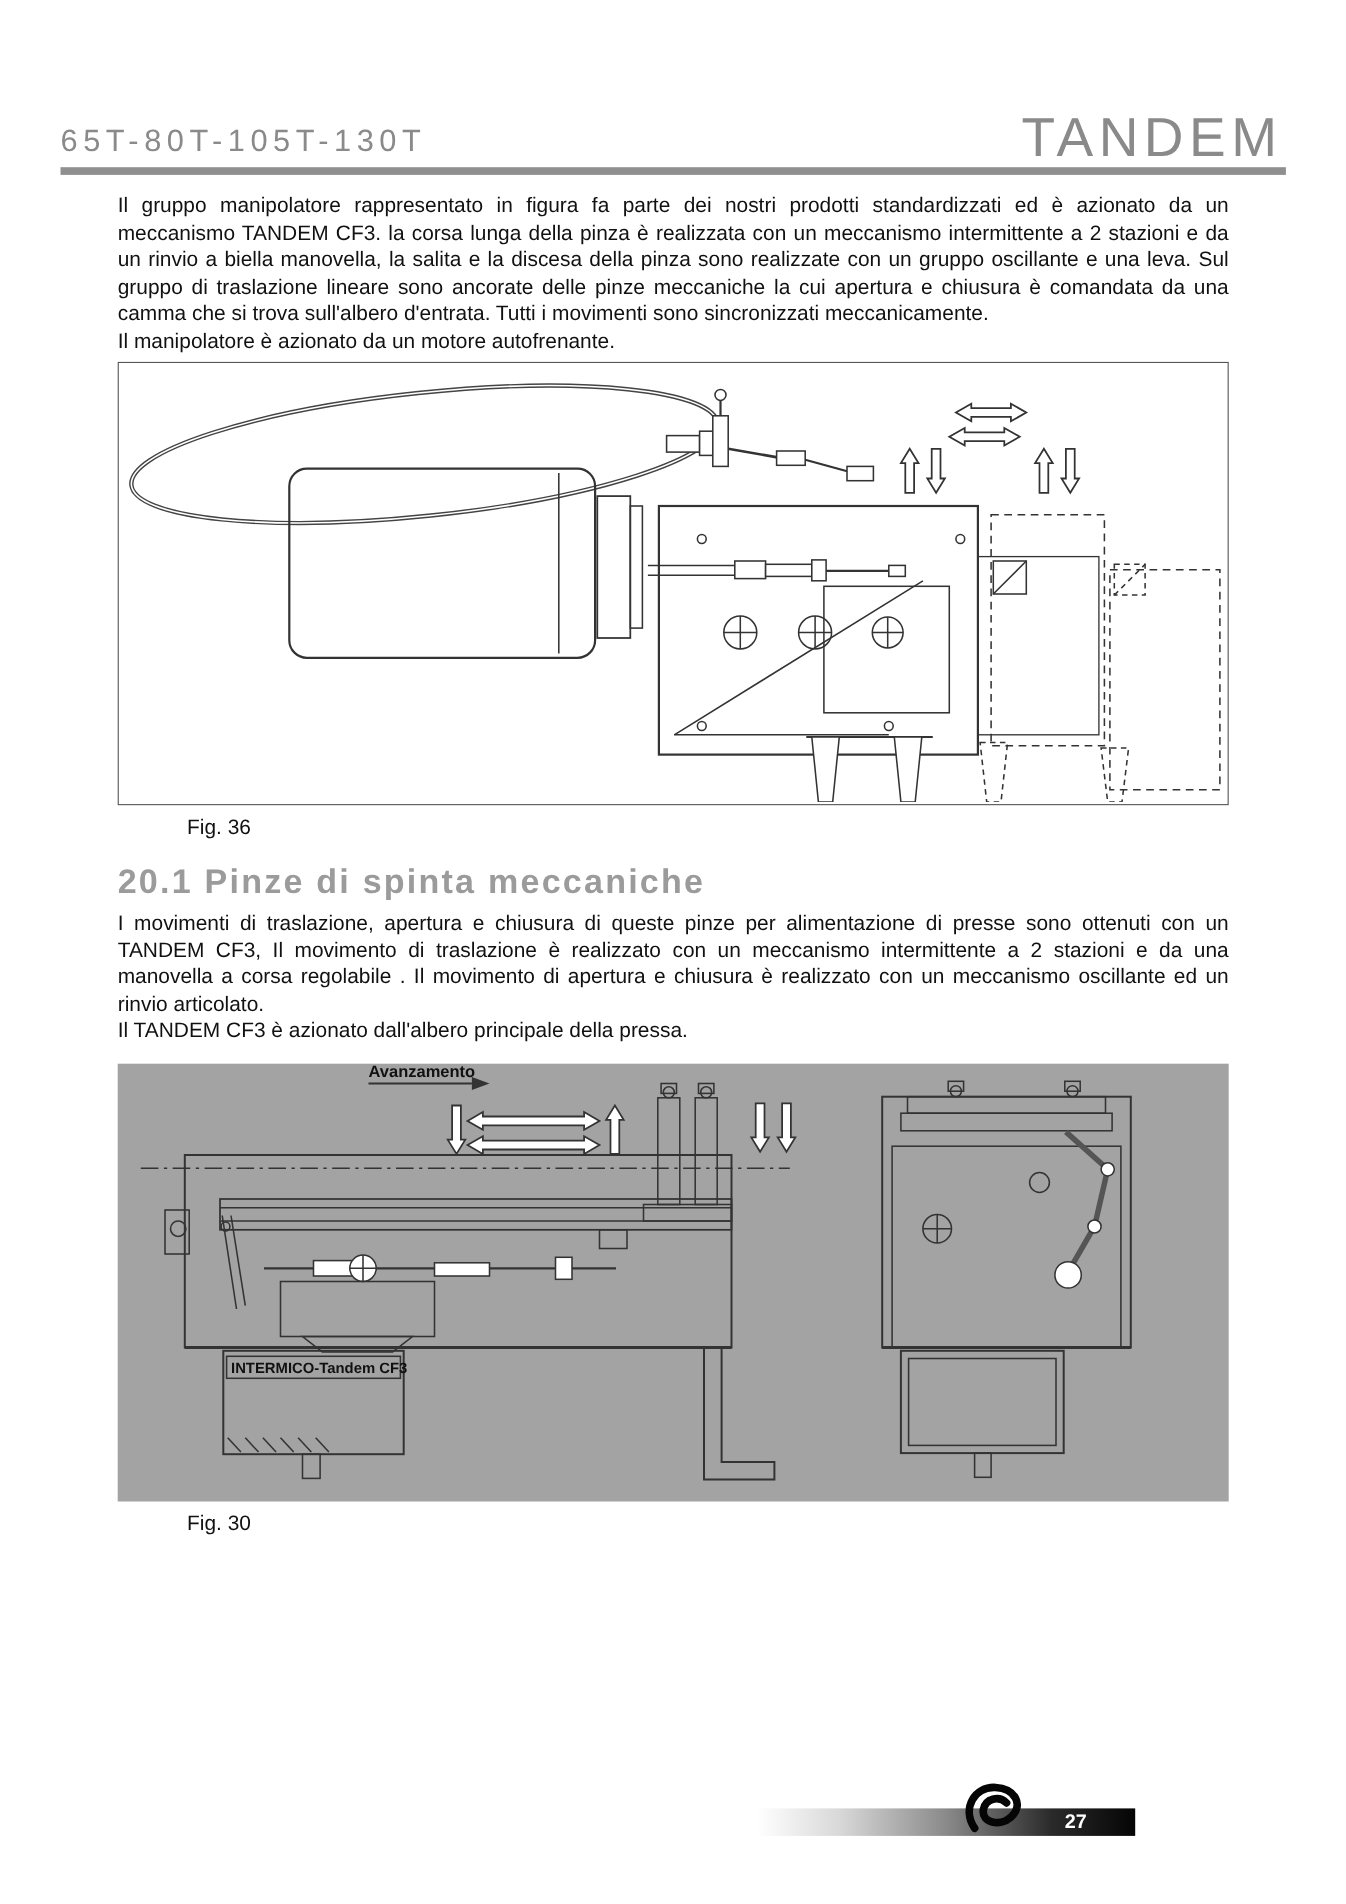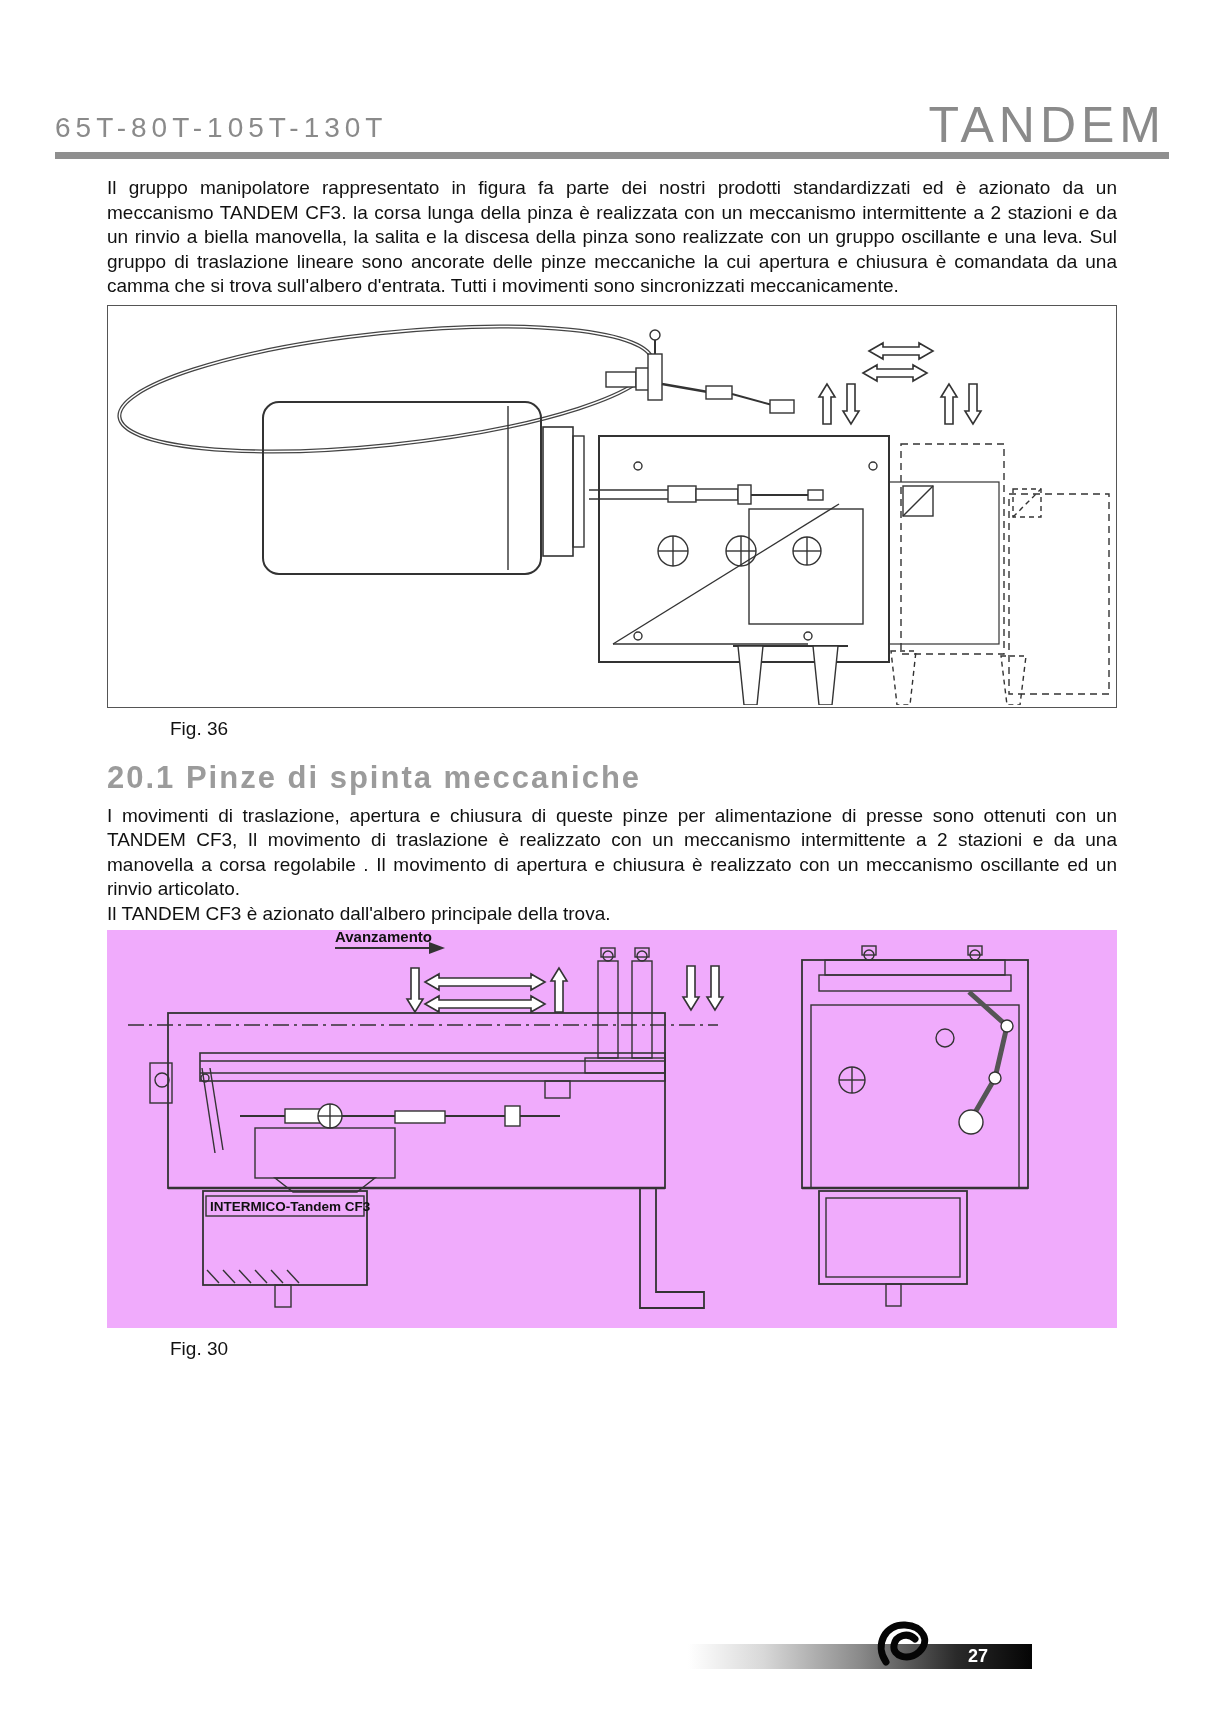--- a/index.html
+++ b/index.html
@@ -33,21 +33,21 @@
     margin:20px 0 8px 0;
   }
   p.body {
     font-size:19px; line-height:24.5px; text-align:justify; color:#111;
   }
   p.body-short { font-size:19px; line-height:24.5px; color:#111; }
   figure.fig-box {
     margin-top:6px; width:1010px; height:403px;
     border:1.5px solid #555; background:#fff;
   }
-  figure.fig-free { margin-top:4px; width:1010px; height:398px; background:#f0abfc; }
+  figure.fig-free { margin-top:16px; width:1010px; height:398px; background:#a3a3a3; }
   .fig-caption {
     margin:10px 0 0 63px; font-size:19px; color:#111;
   }
   svg { display:block; }
   svg text { font-family:"Liberation Sans", sans-serif; }
   
   .footer-bar {
     position:absolute; left:688px; top:1644px; width:344px; height:25px;
     background:linear-gradient(90deg,#ffffff 0%,#d8d8d8 22%,#8a8a8a 50%,#2a2a2a 78%,#050505 100%);
   }
@@ -61,20 +61,21 @@
 
 <div class="page">
 
   <div class="hdr-models">65T-80T-105T-130T</div>
   <div class="hdr-brand">TANDEM</div>
   <div class="hdr-rule"></div>
 
   <div class="content">
 
     <p class="body">Il gruppo manipolatore rappresentato in figura fa parte dei nostri prodotti standardizzati ed è azionato da un meccanismo TANDEM CF3. la corsa lunga della pinza è realizzata con un meccanismo intermittente a 2 stazioni e da un rinvio a biella manovella, la salita e la discesa della pinza sono realizzate con un gruppo oscillante e una leva. Sul gruppo di traslazione lineare sono ancorate delle pinze meccaniche la cui apertura e chiusura è comandata da una camma che si trova sull'albero d'entrata. Tutti i movimenti sono sincronizzati meccanicamente.</p>
+    <p class="body-short">Il manipolatore è azionato da un motore autofrenante.</p>
 
     <figure class="fig-box">
       <svg viewBox="0 0 1005 399" width="1005" height="399">
         <g stroke="#333" fill="none" stroke-width="1.4">
 
           <g>
             <ellipse cx="278" cy="83" rx="268" ry="56" transform="rotate(-6 278 83)" stroke-width="4" stroke="#444"></ellipse>
             <ellipse cx="278" cy="83" rx="268" ry="56" transform="rotate(-6 278 83)" stroke-width="1.4" stroke="#fff"></ellipse>
           </g>
 
@@ -153,21 +154,21 @@
             <polygon points="841,78 833,91 837,91 837,118 845,118 845,91 849,91"></polygon>
             <polygon points="865,118 857,105 861,105 861,78 869,78 869,105 873,105"></polygon>
           </g>
         </g>
       </svg>
     </figure>
     <div class="fig-caption">Fig. 36</div>
 
     <h2 class="sec-lg">20.1 Pinze di spinta meccaniche</h2>
     <p class="body">I movimenti di traslazione, apertura e chiusura di queste pinze per alimentazione di presse sono ottenuti con un TANDEM CF3, Il movimento di traslazione è realizzato con un meccanismo intermittente a 2 stazioni e da una manovella a corsa regolabile . Il movimento di apertura e chiusura è realizzato con un meccanismo oscillante ed un rinvio articolato.</p>
-    <p class="body-short">Il TANDEM CF3 è azionato dall'albero principale della trova.</p>
+    <p class="body-short">Il TANDEM CF3 è azionato dall'albero principale della pressa.</p>
 
     <figure class="fig-free">
       <svg viewBox="0 0 1010 398" width="1010" height="398">
         <g stroke="#333" fill="none" stroke-width="1.4">
 
           <g>
             <text x="228" y="12" font-size="15" font-weight="700" fill="#111" stroke="none">Avanzamento</text>
             <line x1="228" y1="18" x2="322" y2="18" stroke-width="2"></line>
             <polygon points="322,12 338,18 322,24" fill="#333" stroke="none"></polygon>
           </g>

